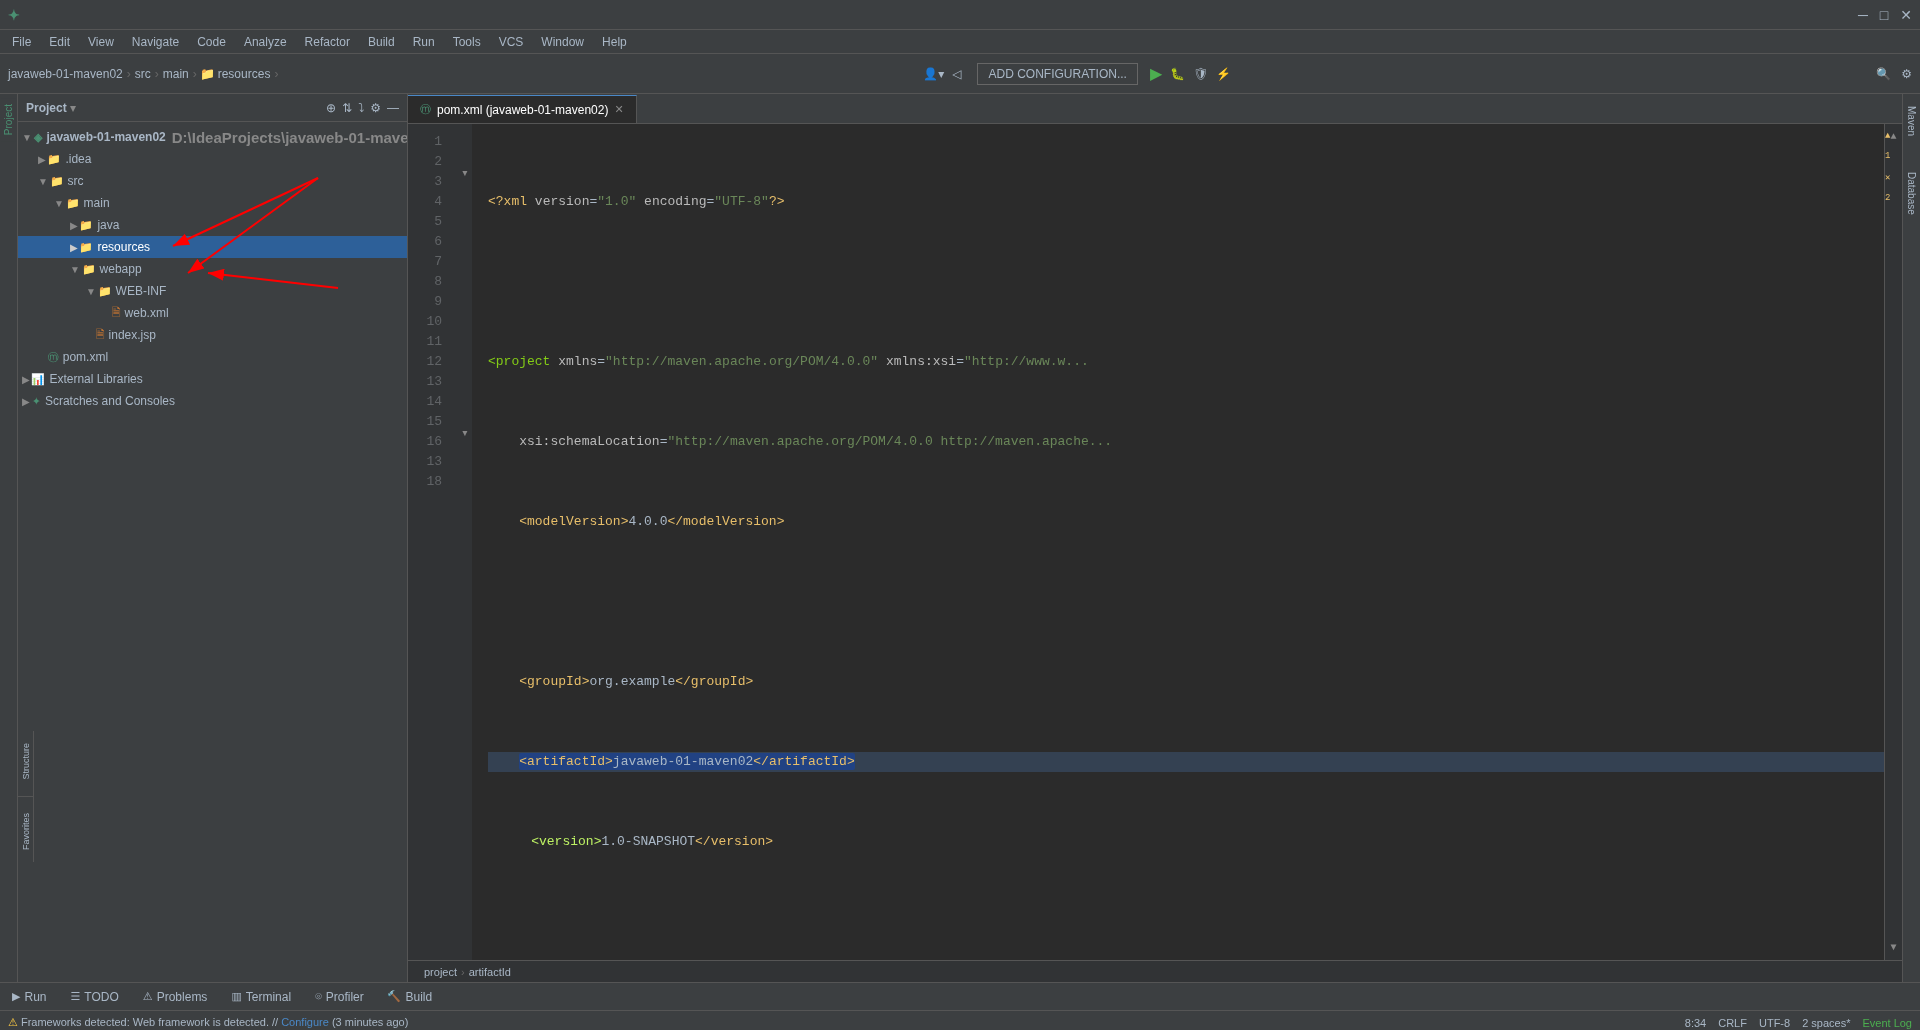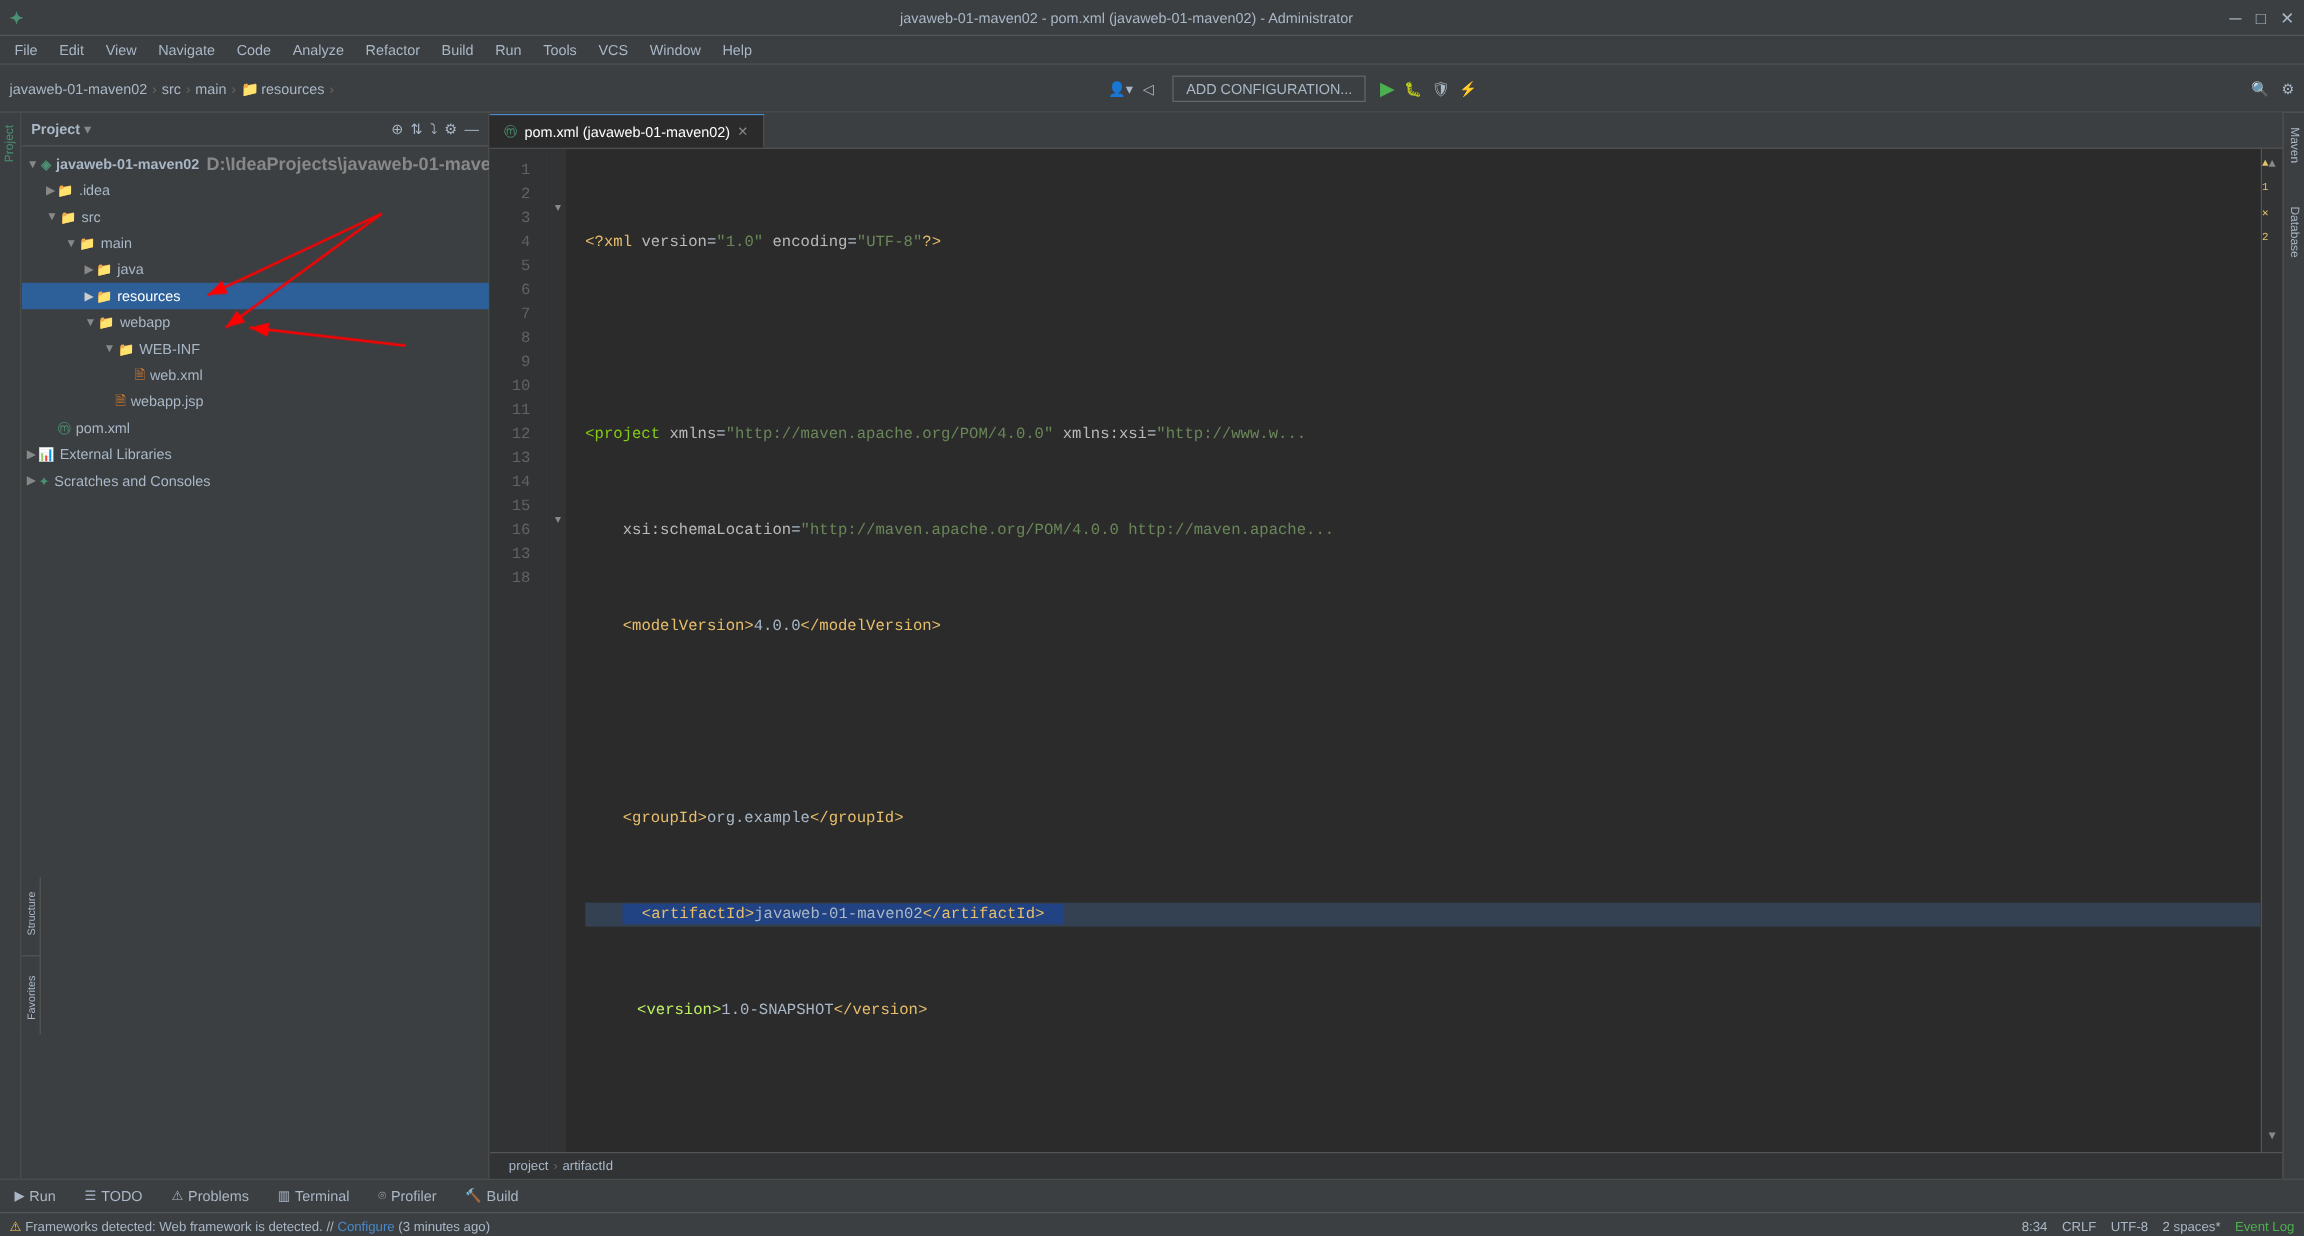--- a/index.html
+++ b/index.html
@@ -267,21 +267,20 @@
       gap: 4px;
     }
   </style>
 </head>
 <body>
 
 <div id="titlebar">
   <div id="titlebar-left">
     <span style="color:#4a9072; font-weight:bold; font-size:14px;">✦</span>
   </div>
-  <div id="titlebar-center">javaweb-01-maven02 - pom.xml (javaweb-01-maven02) - Administrator</div>
   <div id="titlebar-right">
     <span class="title-btn">─</span>
     <span class="title-btn">□</span>
     <span class="title-btn">✕</span>
   </div>
 </div>
 
 <div id="menubar">
   <span class="menu-item">File</span>
   <span class="menu-item">Edit</span>
@@ -392,21 +391,21 @@
 
       <div class="tree-item" style="--depth: 84px;">
         <span class="tree-chevron" style="visibility:hidden;">▶</span>
         <span class="icon" style="color:#e6822e;">🗎</span>
         <span>web.xml</span>
       </div>
 
       <div class="tree-item" style="--depth: 68px;">
         <span class="tree-chevron" style="visibility:hidden;">▶</span>
         <span class="icon" style="color:#e6822e;">🗎</span>
-        <span>webapp.jsp</span>
+        <span>index.jsp</span>
       </div>
 
       <div class="tree-item" style="--depth: 20px;">
         <span class="tree-chevron" style="visibility:hidden;">▶</span>
         <span class="icon" style="color:#4a9072;">ⓜ</span>
         <span>pom.xml</span>
       </div>
 
       <div class="tree-item" style="--depth: 4px;">
         <span class="tree-chevron">▶</span>
@@ -484,21 +483,21 @@
         <span class="code-line"><span style="color:#84cc16;">&lt;project</span> <span style="color:#bababa;">xmlns</span>=<span style="color:#6a8759;">"http://maven.apache.org/POM/4.0.0"</span> <span style="color:#bababa;">xmlns:xsi</span>=<span style="color:#6a8759;">"http://www.w...</span></span>
         
         <span class="code-line">    <span style="color:#bababa;">xsi:schemaLocation</span>=<span style="color:#6a8759;">"http://maven.apache.org/POM/4.0.0 http://maven.apache...</span></span>
         
         <span class="code-line">    <span style="color:#e8bf6a;">&lt;modelVersion&gt;</span><span style="color:#a9b7c6;">4.0.0</span><span style="color:#e8bf6a;">&lt;/modelVersion&gt;</span></span>
         
         <span class="code-line"></span>
         
         <span class="code-line">    <span style="color:#e8bf6a;">&lt;groupId&gt;</span><span style="color:#a9b7c6;">org.example</span><span style="color:#e8bf6a;">&lt;/groupId&gt;</span></span>
         
-        <span class="code-line highlighted">    <span style="background:#214283; border-radius:2px; padding:1px 16px;"><span style="color:#e8bf6a;">&lt;artifactId&gt;</span><span style="color:#a9b7c6;">javaweb-01-maven02</span><span style="color:#e8bf6a;">&lt;/artifactId&gt;</span></span></span>
+        <span class="code-line highlighted">    <span style="background:#214283; border-radius:2px; padding:1px 0;"><span style="color:#e8bf6a;">&lt;artifactId&gt;</span><span style="color:#a9b7c6;">javaweb-01-maven02</span><span style="color:#e8bf6a;">&lt;/artifactId&gt;</span></span></span>
         
         <span class="code-line">    <span style="color:#bef264;margin-left:12px;">&lt;version&gt;</span><span style="color:#a9b7c6;">1.0-SNAPSHOT</span><span style="color:#e8bf6a;">&lt;/version&gt;</span></span>
         
         
         
         
         
         
         
         

